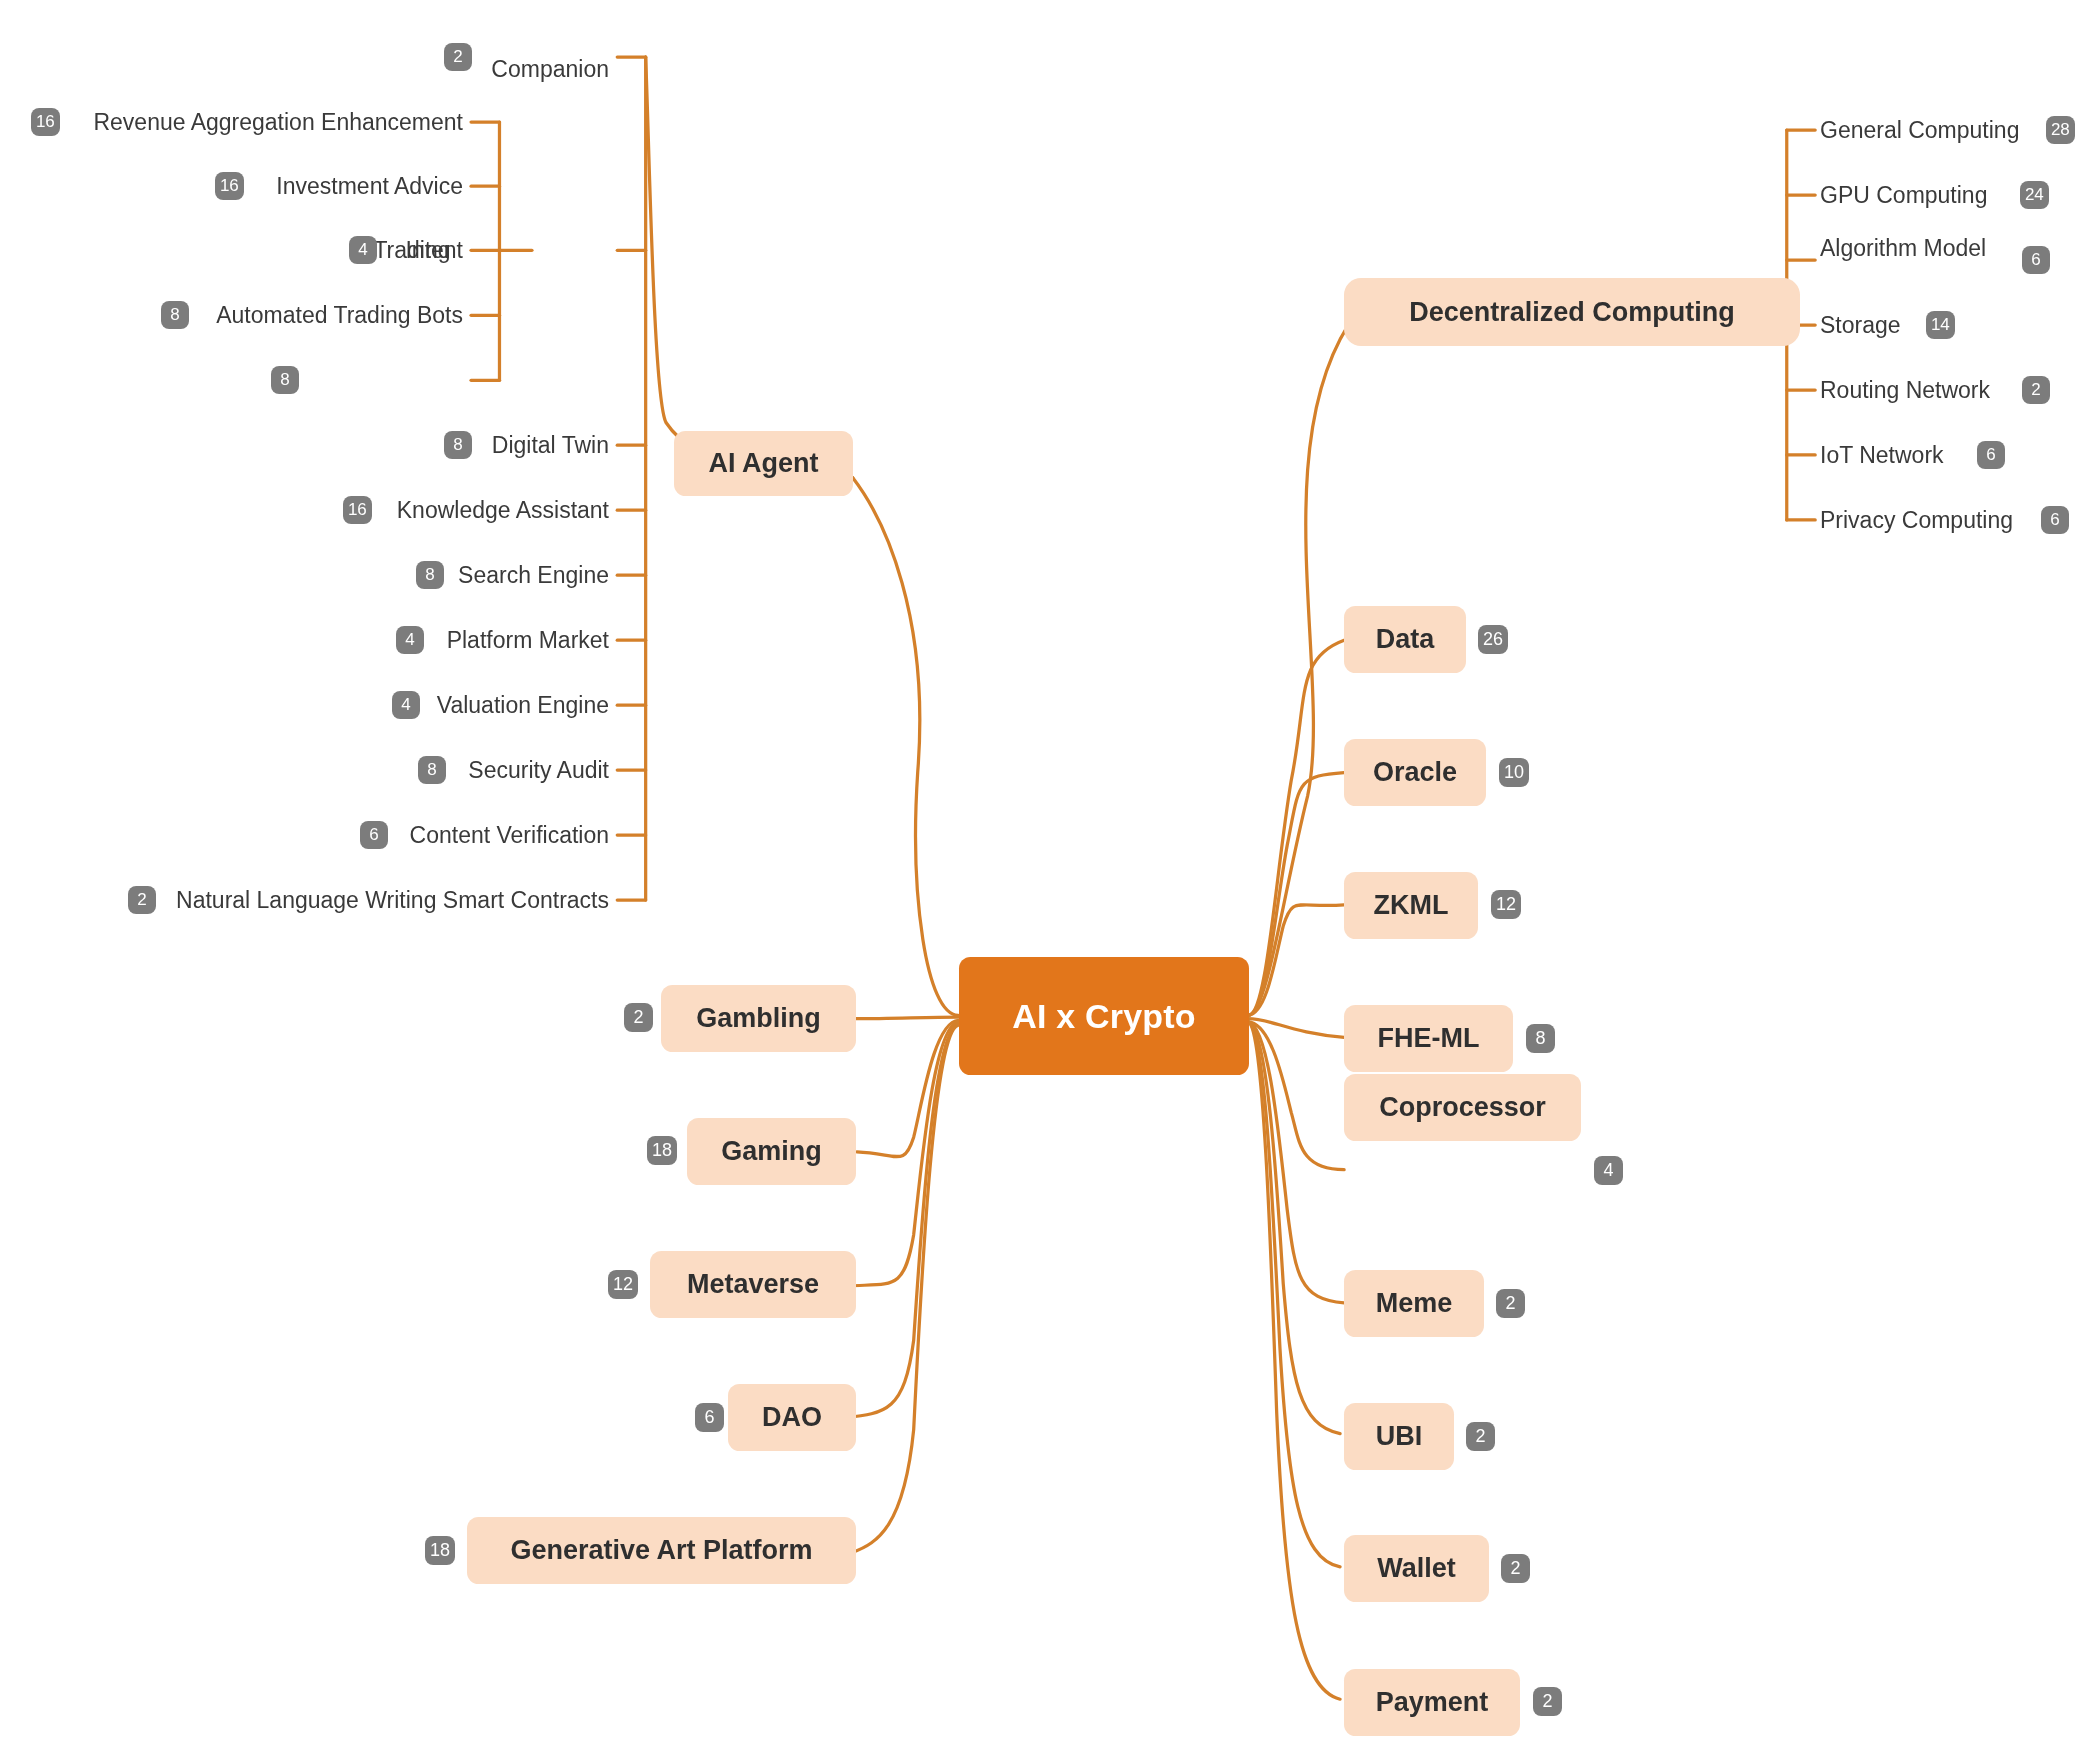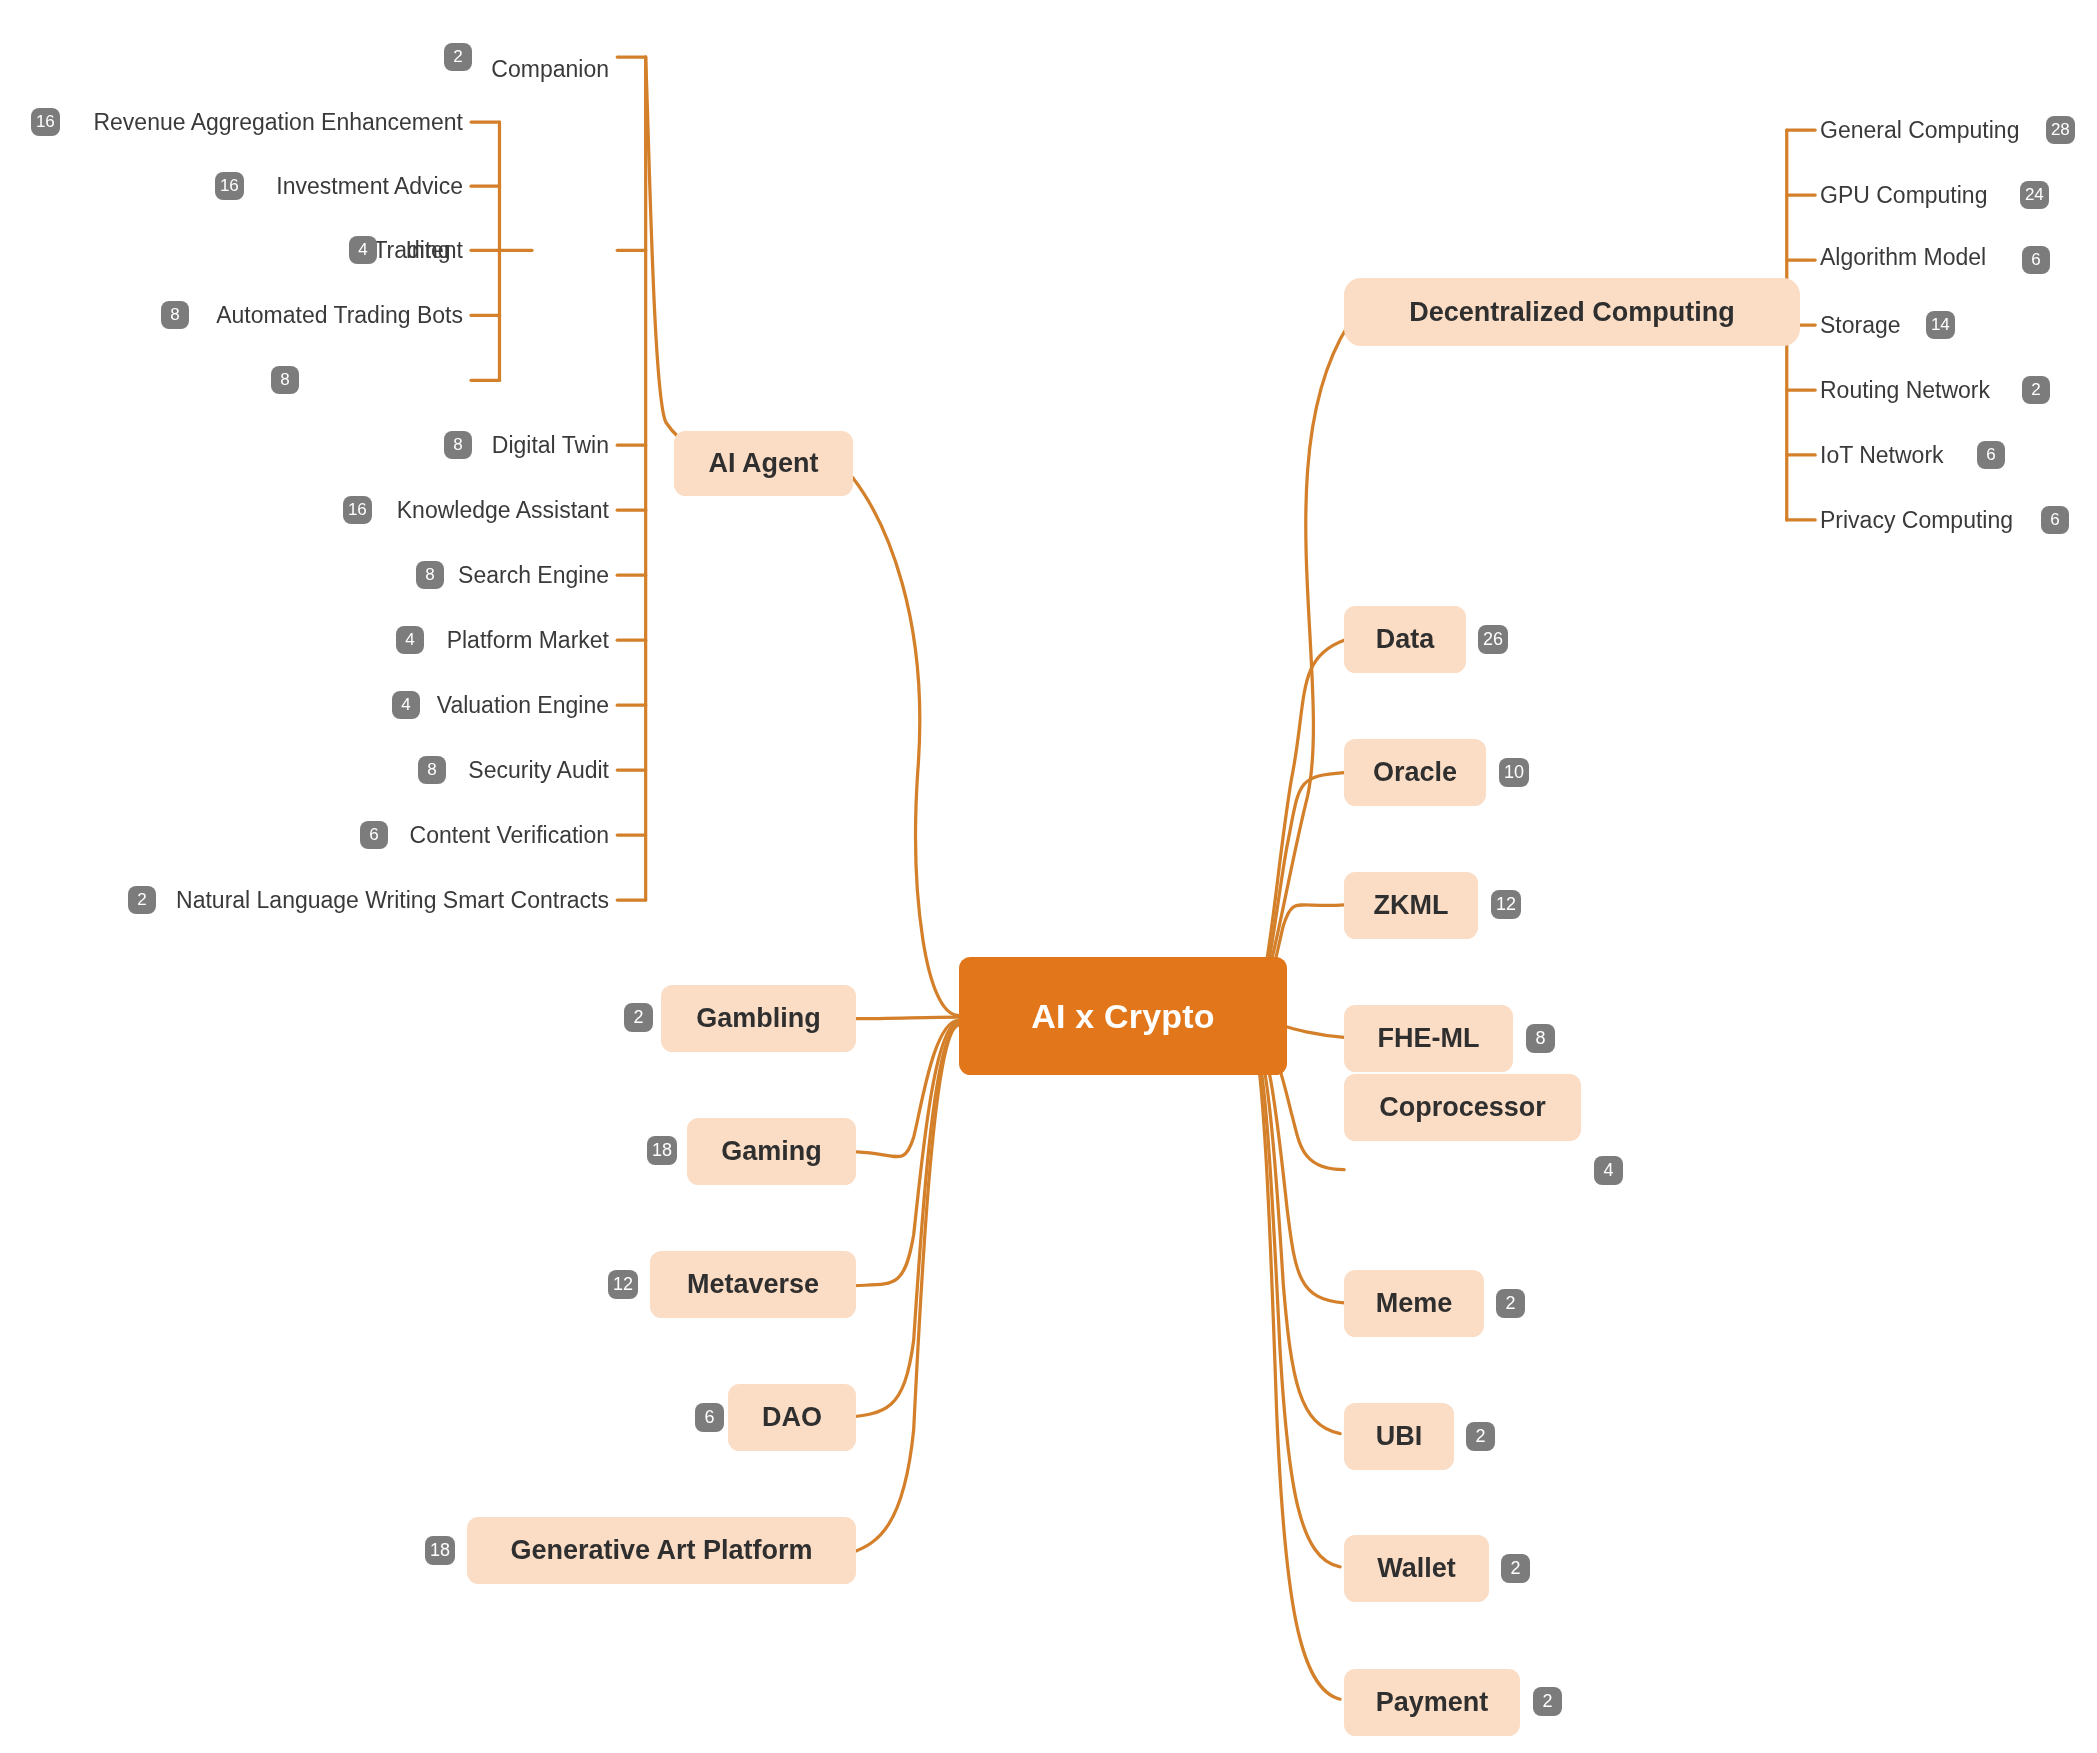--- a/index.html
+++ b/index.html
@@ -134,21 +134,21 @@
       <path d="M2200,160 L2235,160"></path>
       <path d="M2200,240 L2235,240"></path>
       <path d="M2200,320 L2235,320"></path>
       <path d="M2200,400 L2235,400"></path>
       <path d="M2200,480 L2235,480"></path>
       <path d="M2200,560 L2235,560"></path>
       <path d="M2200,640 L2235,640"></path>
     </g>
   </svg>
 
-  <div class="node root" style="left:959px; top:957px; width:328px; height:118px;">
+  <div class="node root" style="left:959px; top:957px; width:290px; height:118px;">
     <span>AI x Crypto</span>
   </div>
 
   <div class="node l1" style="left:674px; top:431px; width:179px; height:65px;">
     <span>AI Agent</span>
   </div>
 
   <div class="node l1" style="left:661px; top:985px; width:195px; height:67px;">
     <span>Gambling</span>
   </div>
@@ -297,21 +297,21 @@
   <div class="node leaf right" style="left:1820px; top:110px; width:227px; height:41px;">
     <span>General Computing</span>
   </div>
   <div class="badge small" style="left:2046px; top:116px;">28</div>
 
   <div class="node leaf right" style="left:1820px; top:175px; width:227px; height:41px;">
     <span>GPU Computing</span>
   </div>
   <div class="badge small" style="left:2020px; top:181px;">24</div>
 
-  <div class="node leaf right" style="left:1820px; top:237px; width:227px; height:41px;">
+  <div class="node leaf right" style="left:1820px; top:228px; width:227px; height:41px;">
     <span>Algorithm Model</span>
   </div>
   <div class="badge small" style="left:2022px; top:246px;">6</div>
 
   <div class="node leaf right" style="left:1820px; top:305px; width:227px; height:41px;">
     <span>Storage</span>
   </div>
   <div class="badge small" style="left:1926px; top:311px;">14</div>
 
   <div class="node leaf right" style="left:1820px; top:370px; width:227px; height:41px;">

